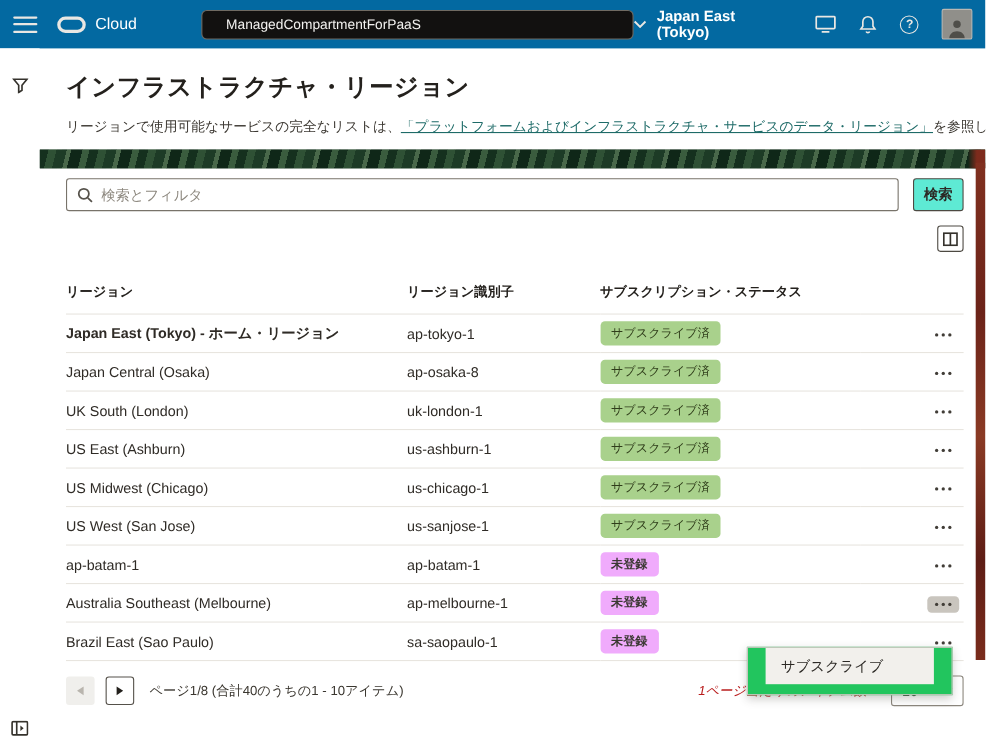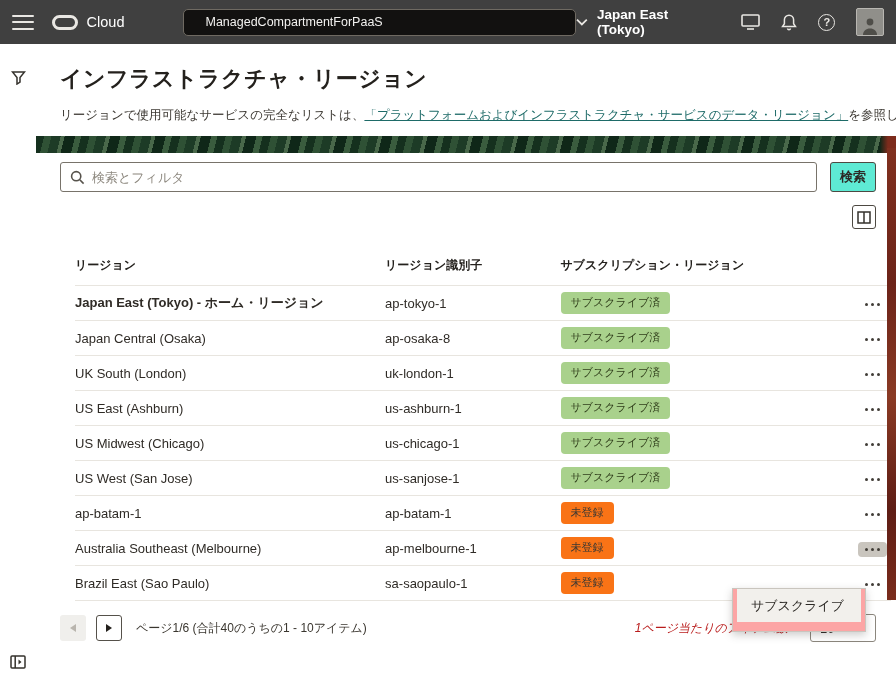--- a/index.html
+++ b/index.html
@@ -1,20 +1,20 @@
 <!DOCTYPE html>
 <html><head>
 <meta charset="utf-8">
 <style>
   * { margin:0; padding:0; box-sizing:border-box; }
   body { font-family:"Liberation Sans","DejaVu Sans",sans-serif; background:#fff; }
   .app { position:relative; width:896px; height:677px; overflow:hidden; background:#fff; }
 
   
-  .topbar { display:flex; align-items:center; height:44px; background:#404040; padding:0 10px 0 12px; }
+  .topbar { display:flex; align-items:center; height:44px; background:#0369a1; padding:0 10px 0 12px; }
   .hamburger { width:22px; height:15px; background:none; border:none; display:flex; flex-direction:column; justify-content:space-between; cursor:pointer; }
   .hamburger span { display:block; height:2px; background:#e9e7e3; border-radius:1px; }
   .brand { display:flex; align-items:center; gap:9px; margin-left:18px; cursor:pointer; }
   .oracle-o { width:26px; height:15px; border:3.5px solid #e9e7e3; border-radius:8px; }
   .brand-text { color:#fff; font-size:14.5px; }
   .topbar-search { margin-left:58px; width:400px; height:27px; background:#121110; border:1px solid #6f6a62; border-radius:5px; color:#f2f1ef; font-size:12.5px; padding:0 22px; font-family:inherit; }
   .topbar-spacer { flex:1; }
   .region-picker { display:flex; align-items:center; gap:9px; color:#fff; font-weight:700; font-size:13.5px; margin-right:24px; cursor:pointer; }
   .tb-icon { background:none; border:none; margin-right:21px; display:flex; align-items:center; cursor:pointer; }
   .help-circle { width:17px; height:17px; border:1.6px solid #e9e7e3; border-radius:50%; color:#e9e7e3; font-size:11px; font-weight:700; display:flex; align-items:center; justify-content:center; }
@@ -43,29 +43,29 @@
   .toolbar { margin-top:9px; display:flex; gap:13px; align-items:center; }
   .search-box { flex:1; height:30px; border:1px solid #78736a; border-radius:3px; display:flex; align-items:center; padding:0 9px; gap:7px; background:#fff;justify-content:flex-end; }
   .search-box input { border:none; outline:none; flex:1; font-size:13px; color:#34302a; font-family:inherit; background:transparent; }
   .search-box input::placeholder { color:#8d887f; }
   .search-btn { width:46px; height:30px; background:#5eead4; border:1px solid #4d4942; border-radius:3px; font-size:13px; font-weight:600; color:#2c2925; cursor:pointer; font-family:inherit; }
 
   .table-actions { margin-top:13px; display:flex; justify-content:flex-end; }
   .col-btn { width:24px; height:24px; border:1px solid #4d4942; border-radius:3px; background:#fff; display:flex; align-items:center; justify-content:center; cursor:pointer; }
 
   
-  table.regions { width:100%; border-collapse:collapse; margin-top:20px; table-layout:fixed;margin-left:15px; }
+  table.regions { width:100%; border-collapse:collapse; margin-top:20px; table-layout:fixed; }
   th { text-align:left; font-size:12px; font-weight:700; color:#24211d; padding:8px 0 11px; }
   th.c1 { width:38%; } th.c2 { width:21.5%; } th.c3 { width:29%; } th.c4 { width:11.5%; }
   tbody td { font-size:13px; color:#2f2b26; height:35px; border-top:1px solid #e8e5df; padding:0; }
   tbody tr:last-child td { border-bottom:1px solid #e8e5df; }
   td.region-cell.home { font-weight:700; }
   .badge { display:inline-block; font-size:11px; padding:3px 10px 4px; border-radius:4px;text-align:center; }
   .badge.subscribed { background:#a9d18c; color:#2f3d1a; }
-  .badge.not-subscribed { background:#f97316; color:#3b3833; }
+  .badge.not-subscribed { background:#f0abfc; color:#3b3833;font-weight:bold; }
   td.actions-cell { text-align:right; padding-right:4px; }
   .dots-btn { border:none; background:none; display:inline-flex; gap:3px; padding:6px 7px; border-radius:4px; cursor:pointer; align-items:center; }
   .dots-btn i { width:3px; height:3px; border-radius:50%; background:#413d37; }
   .dots-btn.active { background:#c9c5be; }
 
   
   .pagination { margin-top:13px; display:flex; align-items:center; }
   .page-btn { width:26px; height:26px; display:flex; align-items:center; justify-content:center; border-radius:3px; cursor:pointer; }
   .page-btn.prev { background:#f0efec; border:none; margin-right:10px; }
   .page-btn.next { background:#fff; border:1px solid #55514a; }
@@ -74,22 +74,22 @@
   .tri.right { border-left:6px solid #23201c; }
   .tri.down { border:none; border-left:4px solid transparent; border-right:4px solid transparent; border-top:5px solid #3a362f; }
   .page-label { margin-left:14px; font-size:12px; color:#3a362f; }
   .pag-spacer { flex:1; }
   .per-page-label { font-size:12px; color:#b91c1c; margin-right:22px;font-style:italic; }
   .per-page-select { width:66px; height:28px; border:1px solid #8b867d; border-radius:3px; display:flex; align-items:center; justify-content:space-between; padding:0 9px; font-size:13px; color:#2c2925; background:#fff; cursor:pointer; }
 
   
   .right-strip { position:absolute; top:148px; right:0; width:9px; height:452px;
     background:linear-gradient(180deg,#80301f,#6c2319 30%,#8a3a24 55%,#5e1d15 80%,#7a2c1c); }
-  .popup { position:absolute; top:588px; right:30px; width:134px; background:#fca5a5; border:1px solid #c9c5be;
-    box-shadow:0 3px 8px rgba(60,56,50,.25); z-index:20; padding:0 4px 9px; }
+  .popup { position:absolute; top:588px; right:30px; width:187px; background:#22c55e; border:1px solid #c9c5be;
+    box-shadow:0 3px 8px rgba(60,56,50,.25); z-index:20; padding:0 16px 9px; }
   .popup-item { height:33px; display:flex; align-items:center; padding:0 14px; font-size:13px; color:#2c2925; background:#f2f0ec; cursor:pointer; }
 </style>
 </head>
 <body>
 
 <div class="app">
 
   <header class="topbar">
     <button class="hamburger">
       <span></span>
@@ -174,21 +174,21 @@
               <line x1="7" y1="1" x2="7" y2="12" stroke="#35322c" stroke-width="1.5"></line>
             </svg>
           </button>
         </div>
 
         <table class="regions">
           <thead>
             <tr>
               <th class="c1">リージョン</th>
               <th class="c2">リージョン識別子</th>
-              <th class="c3">サブスクリプション・リージョン</th>
+              <th class="c3">サブスクリプション・ステータス</th>
               <th class="c4"></th>
             </tr>
           </thead>
           <tbody>
               <tr>
                 <td class="region-cell home">Japan East (Tokyo) - ホーム・リージョン</td>
                 <td class="id-cell">ap-tokyo-1</td>
                 <td class="status-cell"><span class="badge subscribed">サブスクライブ済</span></td>
                 <td class="actions-cell"><button class="dots-btn">
                     <i></i>
@@ -279,21 +279,21 @@
             </tbody>
         </table>
 
         <div class="pagination">
           <button class="page-btn prev">
               <span class="tri left"></span>
             </button>
           <button class="page-btn next">
               <span class="tri right"></span>
             </button>
-          <span class="page-label">ページ1/6 (合計40のうちの1 - 10アイテム)</span>
+          <span class="page-label">ページ1/8 (合計40のうちの1 - 10アイテム)</span>
           <div class="pag-spacer"></div>
           <span class="per-page-label">1ページ当たりのアイテム数</span>
           <div class="per-page-select">
             <span>10</span>
             <span class="tri down"></span>
           </div>
         </div>
       </div>
     </main>
   </div>

